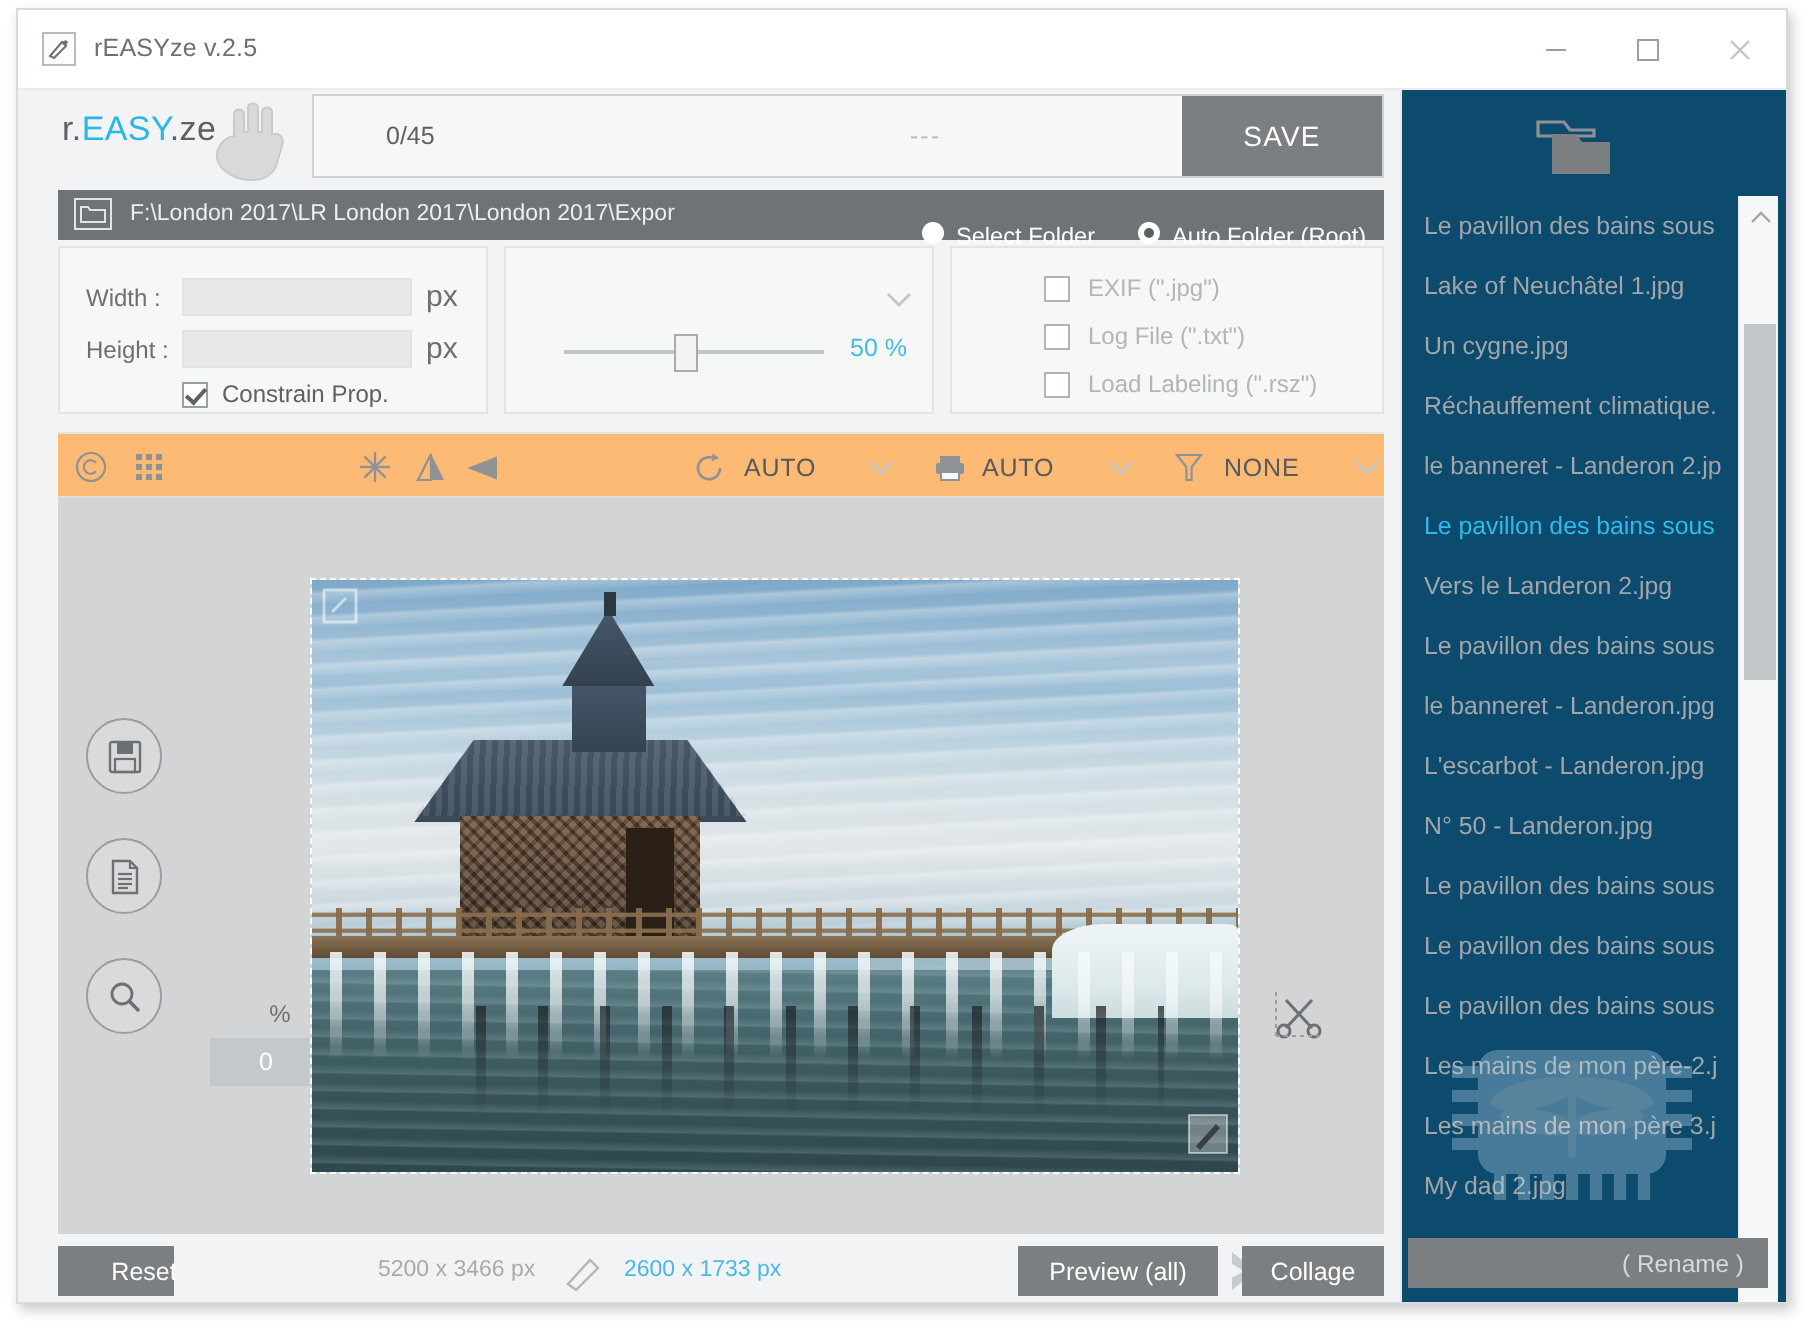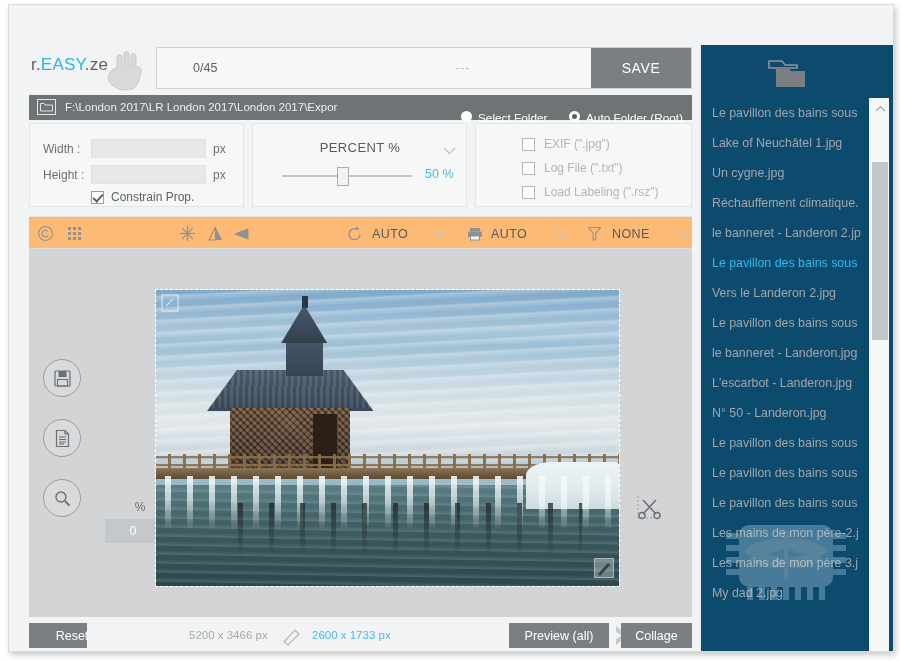--- a/index.html
+++ b/index.html
@@ -114,21 +114,21 @@
   #panel-size { left: 20px; width: 215px; }
   #panel-percent { left: 243px; width: 215px; }
   #panel-options { left: 466px; width: 217px; }
 
   .field-row { position: absolute; display: flex; align-items: center; }
   .field-label { width: 48px; font-size: 12px; color: #6d7072; }
   .field-input {
     width: 115px; height: 19px; background: #e6e8e9;
     border: 1px solid #e0e2e3;
   }
-  .field-unit { font-size: 12px; color: #6d7072; margin-left: 7px; }
+  .field-unit { font-size: 15px; color: #6d7072; margin-left: 7px; }
   #row-width { left: 13px; top: 15px; }
   #row-height { left: 13px; top: 41px; }
   #constrain-row {
     position: absolute; left: 61px; top: 66px;
     display: flex; align-items: center; gap: 7px;
   }
   .chk {
     width: 13px; height: 13px; background: #ffffff;
     border: 1px solid #9a9ea1; position: relative;
   }
@@ -405,20 +405,45 @@
   .watermark {
     position: absolute; left: 10px; bottom: 46px;
     width: 150px; height: 90px; opacity: .33; pointer-events: none;
   }
 </style>
 </head>
 <body>
 
 <div id="app">
 
+  <div class="titlebar">
+    <div class="tb-icon">
+      <svg width="11" height="11" viewBox="0 0 11 11">
+          <path d="M1 9 L7 2 L9 4 L3 10 Z" fill="none" stroke="#6d7072" stroke-width="1"></path>
+          <path d="M7 2 L9 1 L10 2 L9 4 Z" fill="#6d7072"></path>
+        </svg>
+    </div>
+    <div class="tb-title">rEASYze v.2.5</div>
+    <div class="wbtn" id="btn-min">
+      <svg width="12" height="12" viewBox="0 0 12 12">
+          <line x1="1" y1="6" x2="11" y2="6" stroke="#9a9ea1" stroke-width="1"></line>
+        </svg>
+    </div>
+    <div class="wbtn" id="btn-max">
+      <svg width="12" height="12" viewBox="0 0 12 12">
+          <rect x="1" y="1" width="10" height="10" fill="none" stroke="#9a9ea1" stroke-width="1"></rect>
+        </svg>
+    </div>
+    <div class="wbtn" id="btn-close">
+      <svg width="12" height="12" viewBox="0 0 12 12">
+          <line x1="1.5" y1="1.5" x2="10.5" y2="10.5" stroke="#c2c5c7" stroke-width="1.2"></line>
+          <line x1="10.5" y1="1.5" x2="1.5" y2="10.5" stroke="#c2c5c7" stroke-width="1.2"></line>
+        </svg>
+    </div>
+  </div>
 
   <div class="logo">
     <span>r.</span><span class="blue">EASY</span><span>.ze</span>
   </div>
   <div class="cursor-hand">
     <svg width="46" height="46" viewBox="0 0 46 46">
       <path d="M8 34 C6 28 10 22 16 21 L16 10 C16 7 21 7 21 10 L21 19 L23 19 L23 7 C23 4 28 4 28 7 L28 19 L30 19 L30 9 C30 6 35 6 35 9 L35 20 L37 20 C40 20 41 23 40 26 L37 36 C35 41 30 43 25 43 C18 43 11 40 8 34 Z" fill="#d7d9db" stroke="#c8cbcd" stroke-width="1"></path>
     </svg>
   </div>
 
@@ -456,21 +481,20 @@
       <span class="field-input"></span>
       <span class="field-unit">px</span>
     </div>
     <div id="constrain-row">
       <span class="chk checked"></span>
       <span class="lbl">Constrain Prop.</span>
     </div>
   </div>
 
   <div class="panel" id="panel-percent">
-    <div class="select-head">PERCENT %</div>
     <span class="caret">
       <svg width="13" height="8" viewBox="0 0 13 8">
           <path d="M1 1 L6.5 6.5 L12 1" fill="none" stroke="#c2c5c7" stroke-width="1.4"></path>
         </svg>
     </span>
     <div class="slider-track"></div>
     <div class="slider-thumb"></div>
     <div class="pct-value">50 %</div>
   </div>
 
@@ -742,15 +766,16 @@
           </svg>
       </div>
       <div class="sb-thumb"></div>
       <div class="sb-arrow" id="sb-down">
         <svg width="11" height="7" viewBox="0 0 11 7">
             <path d="M1 1 L5.5 5.5 L10 1" fill="none" stroke="#a2a6a9" stroke-width="1.2"></path>
           </svg>
       </div>
     </div>
 
+    <div class="rename-btn">( Rename )</div>
   </div>
 
 </div>
 
 </body></html>

